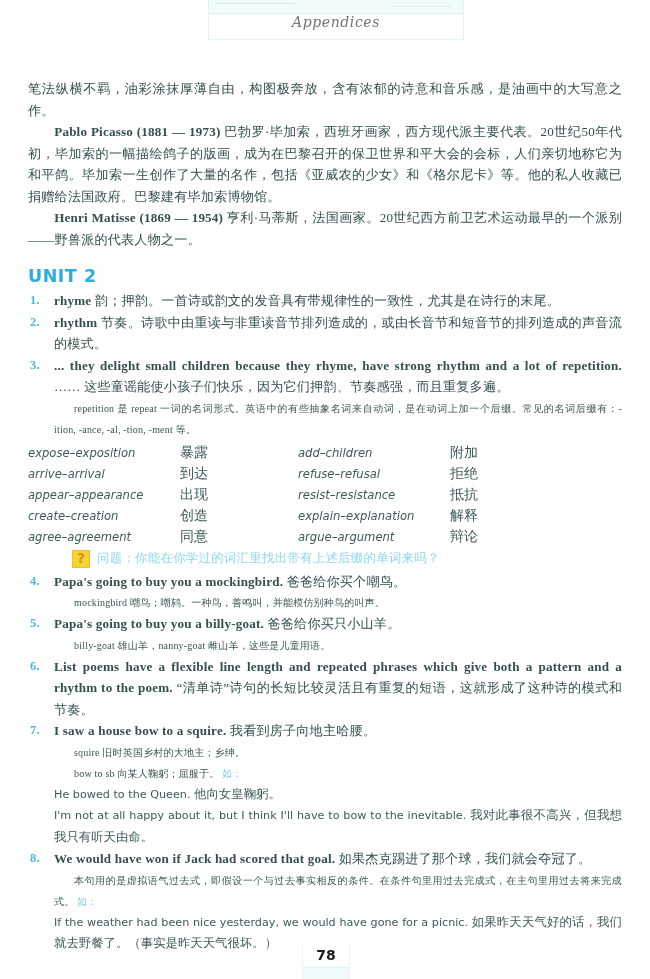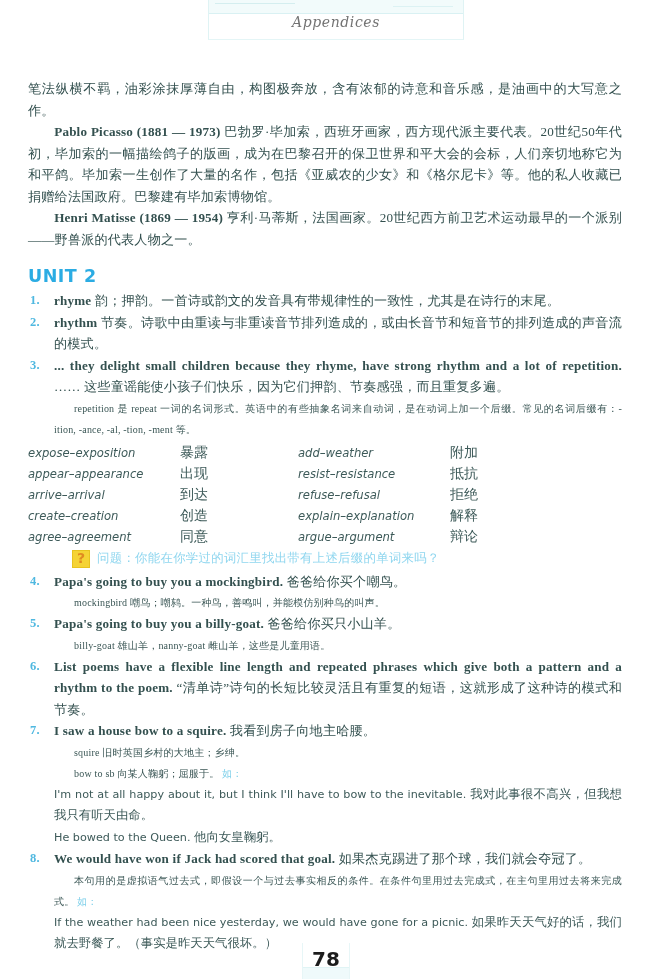--- a/index.html
+++ b/index.html
@@ -219,21 +219,21 @@
     height: 11px;
     background: #effafb;
     border-top: 1px solid #e0f4f5;
   }
   .page-footer .pnum {
     position: absolute;
     top: 4px; left: 0; right: 0;
     text-align: center;
     font-family: "DejaVu Sans", sans-serif;
     font-weight: bold;
-    font-size: 20px;
+    font-size: 14px;
     color: #1c1c1c;
   }
 </style>
 </head>
 <body>
 
 <div class="page-header">
   <div class="band"></div>
   <div class="title">Appendices</div>
 </div>
@@ -270,36 +270,36 @@
     <span>……</span>
     <span class="cn">这些童谣能使小孩子们快乐，因为它们押韵、节奏感强，而且重复多遍。</span>
   </div>
   <div class="sub ti">repetition 是 repeat 一词的名词形式。英语中的有些抽象名词来自动词，是在动词上加一个后缀。常见的名词后缀有：-ition, -ance, -al, -tion, -ment 等。</div>
 
   <table class="word-table">
     <tbody>
       <tr>
         <td class="pair">expose–exposition</td>
         <td class="gloss">暴露</td>
-        <td class="pair">add–weather</td>
+        <td class="pair">add–children</td>
         <td class="gloss">附加</td>
+      </tr>
+      <tr>
+        <td class="pair">arrive–arrival</td>
+        <td class="gloss">到达</td>
+        <td class="pair">refuse–refusal</td>
+        <td class="gloss">拒绝</td>
       </tr>
       <tr>
         <td class="pair">appear–appearance</td>
         <td class="gloss">出现</td>
         <td class="pair">resist–resistance</td>
         <td class="gloss">抵抗</td>
       </tr>
       <tr>
-        <td class="pair">arrive–arrival</td>
-        <td class="gloss">到达</td>
-        <td class="pair">refuse–refusal</td>
-        <td class="gloss">拒绝</td>
-      </tr>
-      <tr>
         <td class="pair">create–creation</td>
         <td class="gloss">创造</td>
         <td class="pair">explain–explanation</td>
         <td class="gloss">解释</td>
       </tr>
       <tr>
         <td class="pair">agree–agreement</td>
         <td class="gloss">同意</td>
         <td class="pair">argue–argument</td>
         <td class="gloss">辩论</td>
@@ -336,26 +336,26 @@
     <span class="num">7.</span>
     <span class="en-head">I saw a house bow to a squire.</span>
     <span class="cn">我看到房子向地主哈腰。</span>
   </div>
   <div class="sub ti">squire 旧时英国乡村的大地主；乡绅。</div>
   <div class="sub ti">
     <span>bow to sb 向某人鞠躬；屈服于。</span>
     <span class="ru">如：</span>
   </div>
   <div class="example">
+    <span>He bowed to the Queen.</span>
+    <span class="cn">他向女皇鞠躬。</span>
+  </div>
+  <div class="example">
     <span>I'm not at all happy about it, but I think I'll have to bow to the inevitable.</span>
     <span class="cn">我对此事很不高兴，但我想我只有听天由命。</span>
-  </div>
-  <div class="example">
-    <span>He bowed to the Queen.</span>
-    <span class="cn">他向女皇鞠躬。</span>
   </div>
 
   <div class="item">
     <span class="num">8.</span>
     <span class="en-head">We would have won if Jack had scored that goal.</span>
     <span class="cn">如果杰克踢进了那个球，我们就会夺冠了。</span>
   </div>
   <div class="sub ti">
     <span>本句用的是虚拟语气过去式，即假设一个与过去事实相反的条件。在条件句里用过去完成式，在主句里用过去将来完成式。</span>
     <span class="ru">如：</span>

